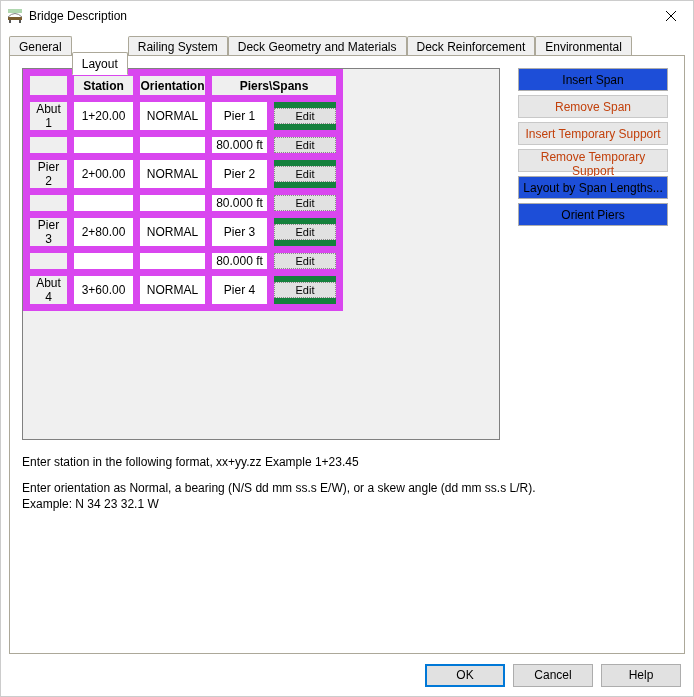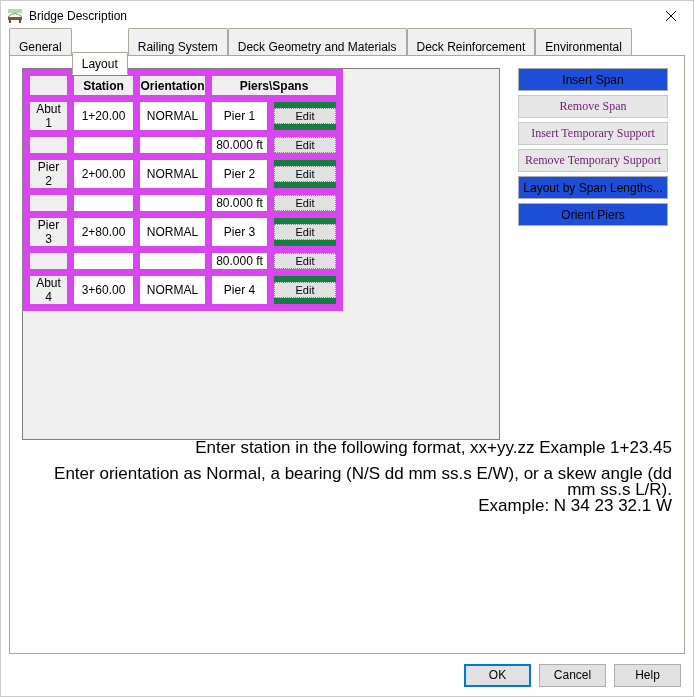--- a/index.html
+++ b/index.html
@@ -57,21 +57,21 @@
   }
   .tabrow::after {
     content: "";
     position: absolute;
     left: 0;
     right: 0;
     bottom: 0;
     border-bottom: 1px solid #aca899;
   }
   .tab {
-    padding: 11px 9px 3px 9px;
+    padding: 3px 9px 3px 9px;
     border: 1px solid #aca899;
     border-bottom: none;
     background: #f0f0f0;
     margin-right: 0px;
     position: relative;
     top: 1px;
     cursor: pointer;
     font-size: 12px;
     color: #000;
     border-top-left-radius: 2px;
@@ -181,48 +181,47 @@
     height: 23px;
     margin-bottom: 4px;
     font-family: inherit;
     font-size: 12px;
     background: #1d4ed8;
     border: 1px solid #adadad;
     cursor: pointer;
     padding: 0;
   }
   .side-buttons button:disabled {
-    color: #701a75;
+    color: #c2410c;
     cursor: default;
     border-color: #c8c8c8;
     background: #e7e7e7;
-    font-family: Liberation Serif, serif;
   }
 
   
   .helptext {
-    font-size: 17px;
+    margin-top: 14px;
+    font-size: 12px;
     line-height: 16px;
-    text-align: right;
   }
   .helptext p {
     margin: 0 0 10px 0;
   }
 
   
   .bottom-row {
     height: 42px;
     display: flex;
     align-items: center;
     justify-content: flex-end;
     padding: 0 12px 0 0;
     background: #ffffff;
   }
   .bottom-row button {
-    width: 67px;
+    width: 80px;
     height: 23px;
     margin-left: 8px;
     font-family: inherit;
     font-size: 12px;
     background: #e1e1e1;
     border: 1px solid #adadad;
     cursor: pointer;
   }
   .bottom-row button.default {
     border: 2px solid #0078d7;

